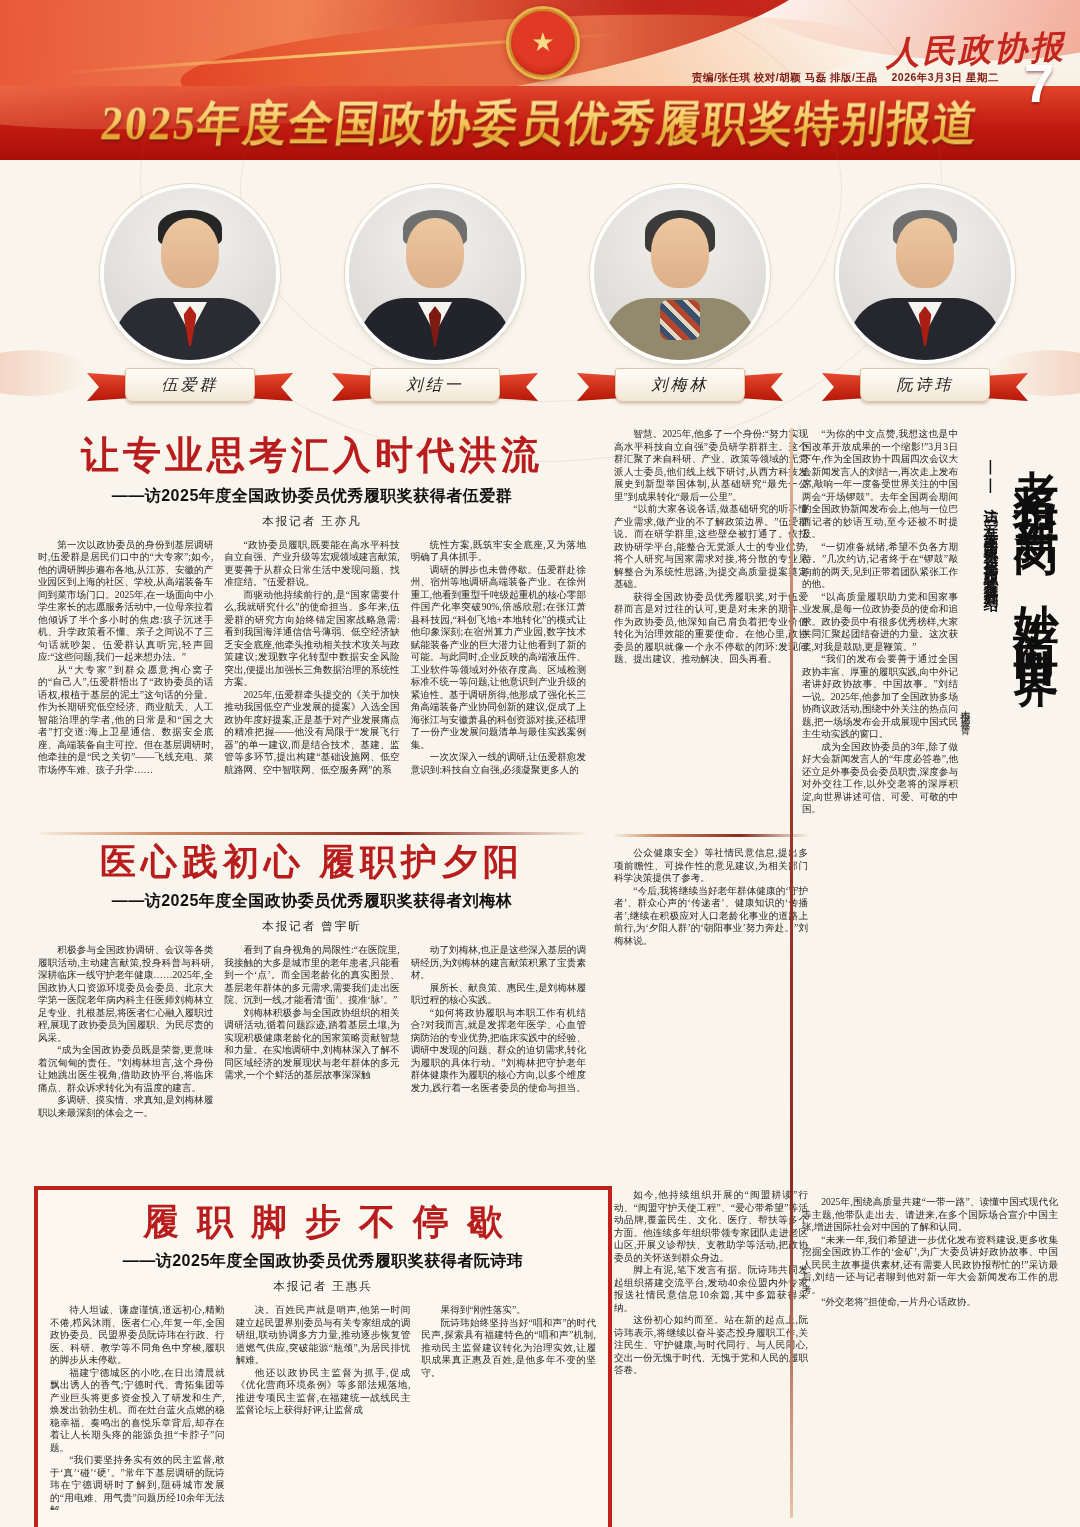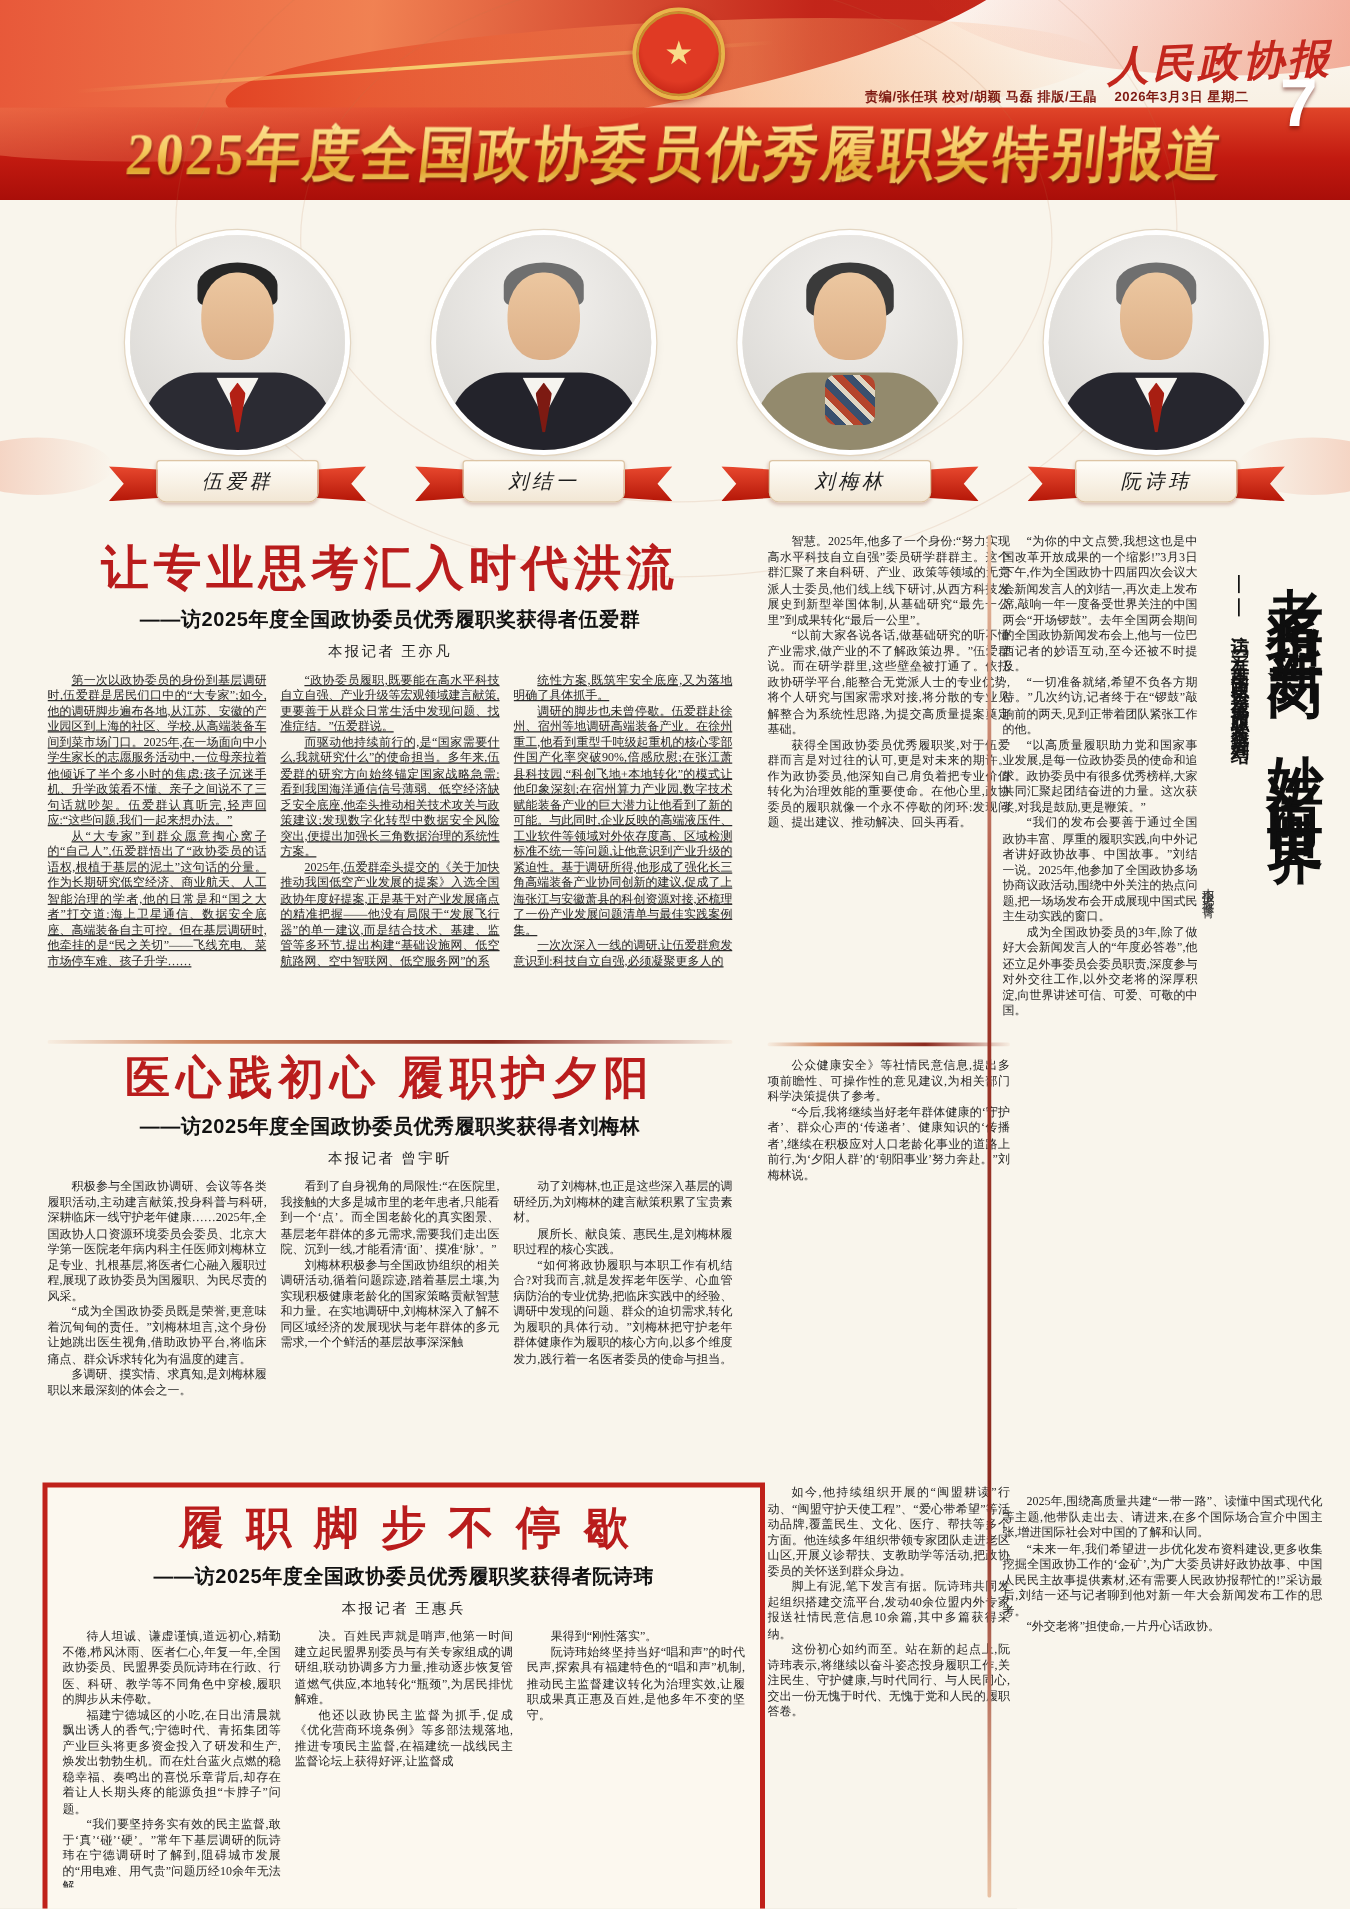--- a/index.html
+++ b/index.html
@@ -106,21 +106,21 @@
 
   
   #a1{position:absolute;left:38px;top:434px;width:548px;height:396px;}
   #a1 .headline{font-size:38px;letter-spacing:4px;}
   #rule-a1{position:absolute;left:38px;top:832px;width:548px;}
   #a2{position:absolute;left:38px;top:842px;width:548px;height:338px;}
   #a2 .headline{font-size:36px;letter-spacing:5px;}
   #a3{position:absolute;left:34px;top:1186px;width:546px;height:324px;
       border:4px solid #c0211a;background:#fcf8ef;padding:12px 12px 8px;}
   #a3 .headline{font-size:36px;letter-spacing:18px;text-indent:18px;}
-  #a1 .cols{height:282px;text-decoration:underline;} #a2 .cols{height:238px;} #a3 .cols{height:206px;}
+  #a1 .cols{height:282px;} #a2 .cols{height:238px;} #a3 .cols{height:206px;}
 
   
   #midcol{position:absolute;left:614px;top:428px;width:194px;}
   #midcol .body-col{width:194px;}
   #a1cont{height:398px;}
   #rule-mid{margin:8px 0 10px;}
   #a2cont{height:318px;}
   #a3cont{height:322px;margin-top:24px;}
 
   #vrule-right{left:790px;top:428px;height:1090px;}
@@ -287,21 +287,21 @@
     <div class="headline">履职脚步不停歇</div>
     <div class="subhead">——访2025年度全国政协委员优秀履职奖获得者阮诗玮</div>
     <div class="byline">本报记者 王惠兵</div>
     <div class="cols">
       <div class="body-col">
           <p>待人坦诚、谦虚谨慎,道远初心,精勤不倦,栉风沐雨、医者仁心,年复一年,全国政协委员、民盟界委员阮诗玮在行政、行医、科研、教学等不同角色中穿梭,履职的脚步从未停歇。</p>
           <p>福建宁德城区的小吃,在日出清晨就飘出诱人的香气;宁德时代、青拓集团等产业巨头将更多资金投入了研发和生产,焕发出勃勃生机。而在灶台蓝火点燃的稳稳幸福、奏鸣出的喜悦乐章背后,却存在着让人长期头疼的能源负担“卡脖子”问题。</p>
           <p>“我们要坚持务实有效的民主监督,敢于‘真’‘碰’‘硬’。”常年下基层调研的阮诗玮在宁德调研时了解到,阻碍城市发展的“用电难、用气贵”问题历经10余年无法解</p>
         </div>
       <div class="body-col">
-          <p>决。百姓民声就是哨声,他第一时间建立起民盟界别委员与有关专家组成的调研组,联动协调多方力量,推动逐步恢复管道燃气供应,本地转化“瓶颈”,为居民排忧解难。</p>
+          <p>决。百姓民声就是哨声,他第一时间建立起民盟界别委员与有关专家组成的调研组,联动协调多方力量,推动逐步恢复管道燃气供应,突破能源“瓶颈”,为居民排忧解难。</p>
           <p>他还以政协民主监督为抓手,促成《优化营商环境条例》等多部法规落地,推进专项民主监督,在福建统一战线民主监督论坛上获得好评,让监督成</p>
         </div>
       <div class="body-col">
           <p>果得到“刚性落实”。</p>
           <p>阮诗玮始终坚持当好“唱和声”的时代民声,探索具有福建特色的“唱和声”机制,推动民主监督建议转化为治理实效,让履职成果真正惠及百姓,是他多年不变的坚守。</p>
         </div>
     </div>
   </div>
 
   <div id="midcol">

